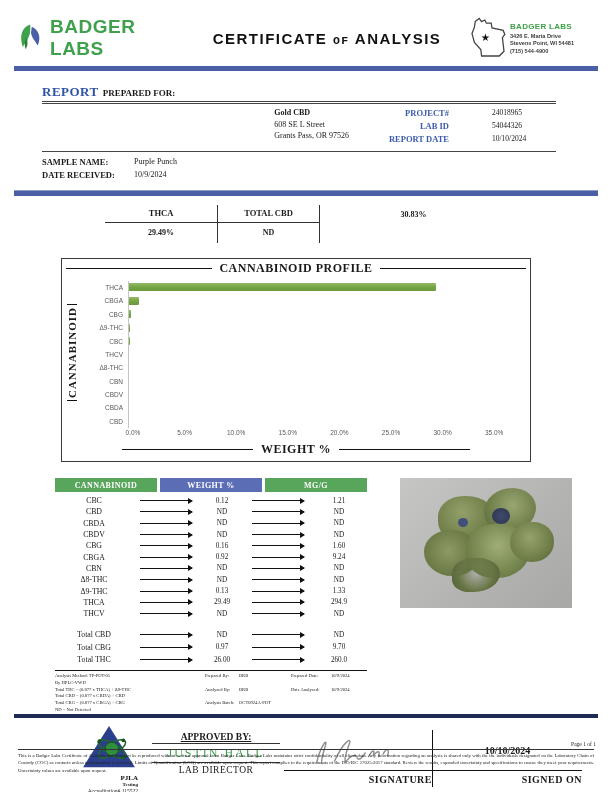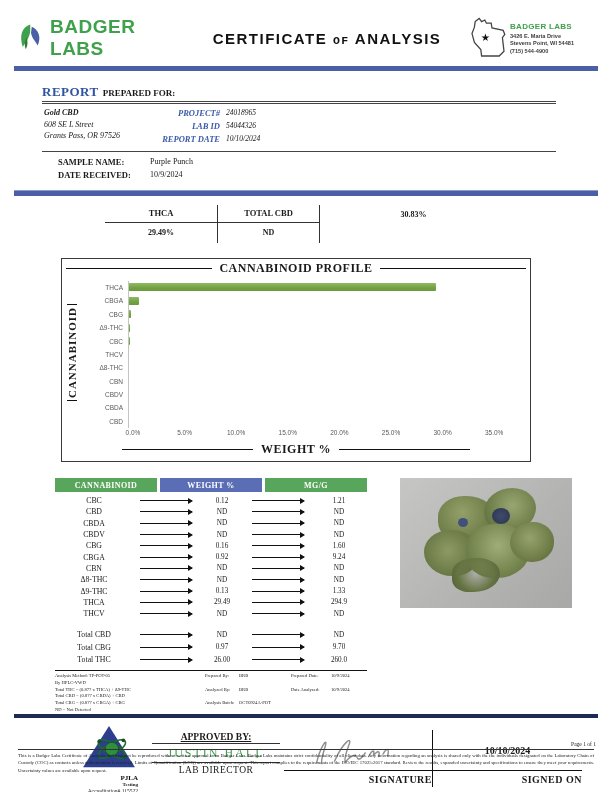--- a/index.html
+++ b/index.html
@@ -19,28 +19,28 @@
              color:#3d3d3d; line-height:1.35; margin-left:2px; margin-top:6px; }
   .lab-name { color:#3fa14b; font-size:8px; letter-spacing:.3px; }
   .bluebar { height:5px; background:#4a5fa5; margin:0 14px; }
   .bluebar2 { height:6px; background:#4a5fa5; margin:8px 14px 0; border-top:1px solid #8c9cc9; }
 
   
   .report { margin:11px 56px 0 42px; }
   .rep-head { border-bottom:3px double #444; padding-bottom:1px; }
   .rep-word { color:#2f54a3; font-weight:bold; font-size:13px; letter-spacing:.5px; }
   .rep-sub { font-weight:bold; font-size:9px; }
-  .rep-info { display:flex; justify-content:flex-start; padding:3px 8px 6px 2px;font-style:italic; }
+  .rep-info { display:flex; justify-content:flex-end; padding:3px 8px 6px 2px; }
   .client div { font-size:8px; line-height:1.45; }
   .client .cname { font-weight:bold; }
-  .projrow { display:flex; line-height:1.5; }
+  .projrow { display:flex; line-height:1.5;gap:37px; }
   .projlab { color:#3b5ba9; font-weight:bold; font-size:8.5px; width:100px; text-align:right; }
   .projval { font-size:7.5px; width:62px; text-align:left; padding-left:6px; }
   .samples { border-top:1.5px solid #444; padding-top:4px; }
-  .samprow { display:flex; line-height:1.5;margin-left:16px; }
+  .samprow { display:flex; line-height:1.5; }
   .samplab { font-weight:bold; font-size:8.5px; width:92px; }
   .sampval { font-size:8px; }
 
   
   .summary { display:flex; justify-content:center; margin-top:9px; }
   .sum-col { text-align:center; }
   .sum-col + .sum-col { border-left:1px solid #333; }
   .sum-head { font-weight:bold; font-size:8.5px; padding:3px 0 4px; border-bottom:1.5px solid #333; }
   .sum-val { font-weight:bold; font-size:8px; padding:5px 0 6px;text-align:center; }
   .w1{width:112px}.w2{width:102px}.w3{width:188px}

